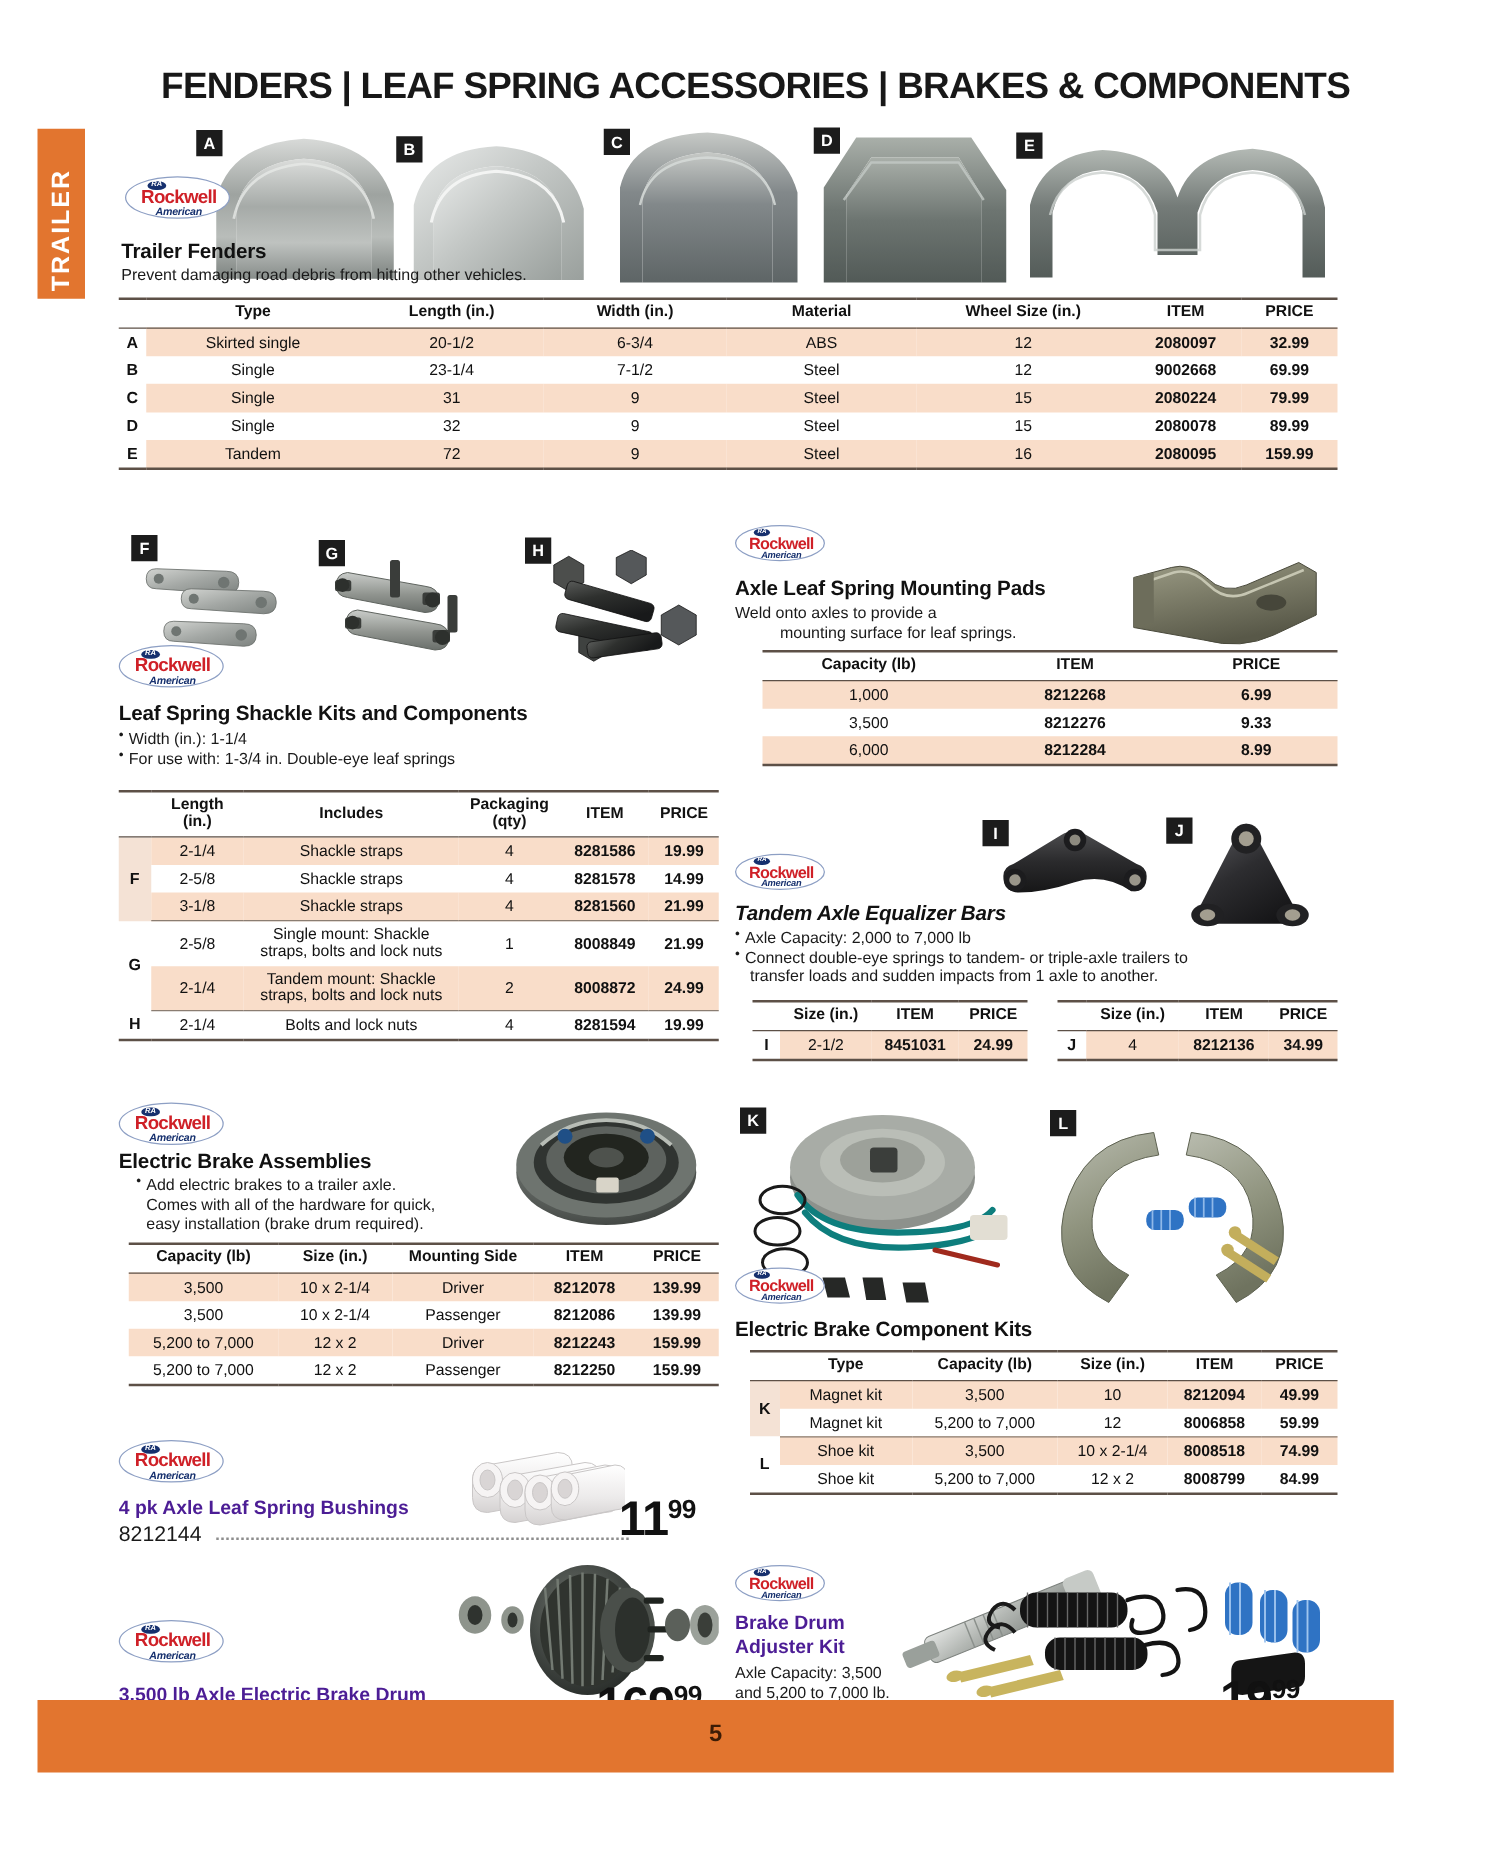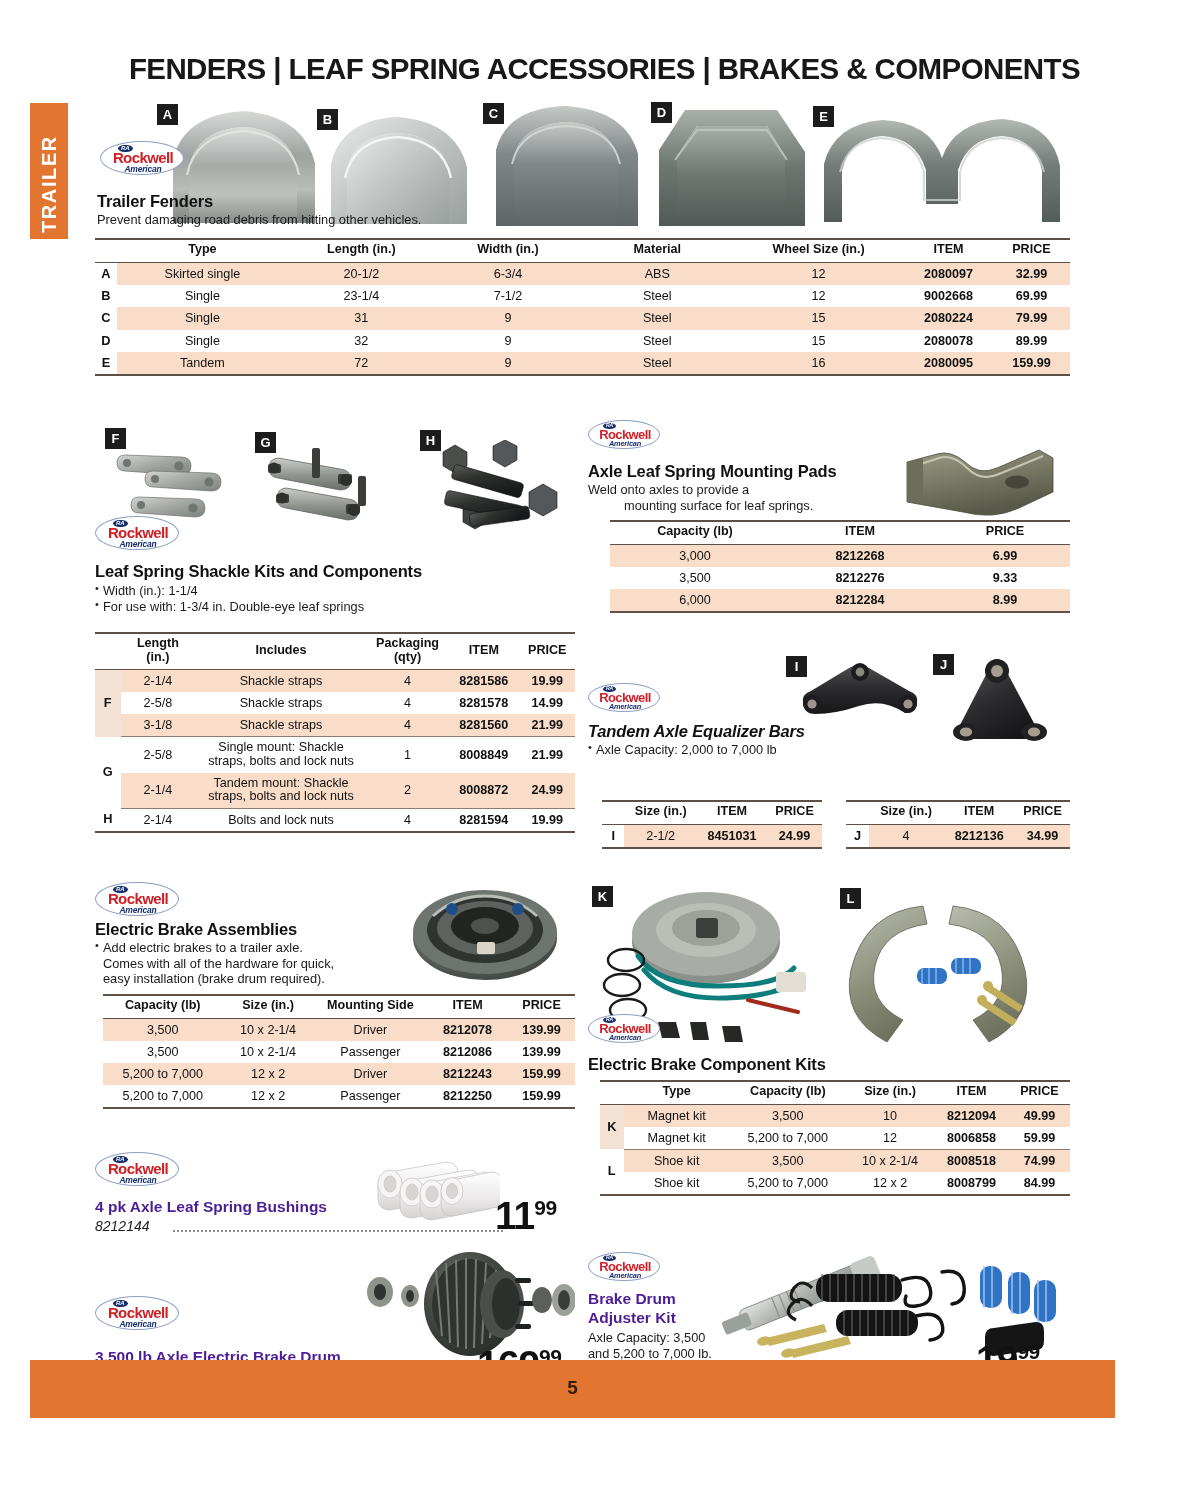--- a/index.html
+++ b/index.html
@@ -126,21 +126,21 @@
   table.pt td.ltr {
     font-weight: bold; width: 22px; font-size: 12.8px;
   }
   table.pt tr.grp-end td { border-bottom: 1.4px solid #8a7d72; }
   .ltrcol-shade { background: #f4e2d5; }
 
   
   .dot-row { position: absolute; }
   .dot-name { font-size: 15.5px; font-weight: bold; color: #4c1d95; line-height: 1.15; }
   .dot-item {
-    font-size: 14px; font-style: italic; color: #1a1a1a;
+    font-size: 17px; color: #1a1a1a;
   }
   .leader {
     position: absolute; border-bottom: 2.5px dotted #8d8d8d;
   }
   .bigprice {
     position: absolute; font-weight: bold; color: #111;
     font-size: 39px; letter-spacing: -1px; line-height: 1;
   }
   .bigprice sup { font-size: 21px; vertical-align: super; letter-spacing: -0.5px; }
 
@@ -489,21 +489,21 @@
   <table class="pt" style="position:absolute; left:22px; top:100px; width:460px;">
     <thead>
       <tr>
         <th style="width:170px">Capacity (lb)</th>
         <th style="width:160px">ITEM</th>
         <th style="width:130px">PRICE</th>
       </tr>
     </thead>
     <tbody>
       <tr class="shade">
-        <td>3,000</td>
+        <td>1,000</td>
         <td class="item">8212268</td>
         <td class="price">6.99</td>
       </tr>
       <tr>
         <td>3,500</td>
         <td class="item">8212276</td>
         <td class="price">9.33</td>
       </tr>
       <tr class="shade">
         <td>6,000</td>
@@ -555,20 +555,24 @@
 
   <div class="logo small" style="position:absolute; left:0px; top:33px;">
     <span class="lg-ra">RA</span>
     <span class="lg-rock">Rockwell</span>
     <span class="lg-amer">American</span>
   </div>
 
   <h2 class="sec-title" style="position:absolute; left:0; top:72px;font-style:italic;">Tandem Axle Equalizer Bars</h2>
   <ul class="bullets" style="position:absolute; left:0; top:92px; width:460px;">
     <li>Axle Capacity: 2,000 to 7,000 lb</li>
+    <li>
+      <span>Connect double-eye springs to tandem- or triple-axle trailers to</span>
+      <span class="ind" style="padding-left:4px">transfer loads and sudden impacts from 1 axle to another.</span>
+    </li>
   </ul>
 
   <table class="pt" style="position:absolute; left:14px; top:150px; width:220px;">
     <thead>
       <tr>
         <th style="width:24px"></th>
         <th style="width:78px">Size (in.)</th>
         <th style="width:72px">ITEM</th>
         <th style="width:56px">PRICE</th>
       </tr>
@@ -625,21 +629,21 @@
     <rect x="82" y="66" width="18" height="12" rx="2" fill="#d8d4c8"></rect>
   </svg>
 
   <div class="logo" style="position:absolute; left:0px; top:10px;">
     <span class="lg-ra">RA</span>
     <span class="lg-rock">Rockwell</span>
     <span class="lg-amer">American</span>
   </div>
 
   <h2 class="sec-title" style="position:absolute; left:0; top:48px;">Electric Brake Assemblies</h2>
-  <ul class="bullets" style="position:absolute; left:0; top:68px; width:330px;">
+  <ul class="bullets" style="position:absolute; left:14px; top:68px; width:330px;">
     <li>
       <span>Add electric brakes to a trailer axle.</span>
       <span class="ind">Comes with all of the hardware for quick,</span>
       <span class="ind">easy installation (brake drum required).</span>
     </li>
   </ul>
 
   <table class="pt" style="position:absolute; left:8px; top:122px; width:472px;">
     <thead>
       <tr>

